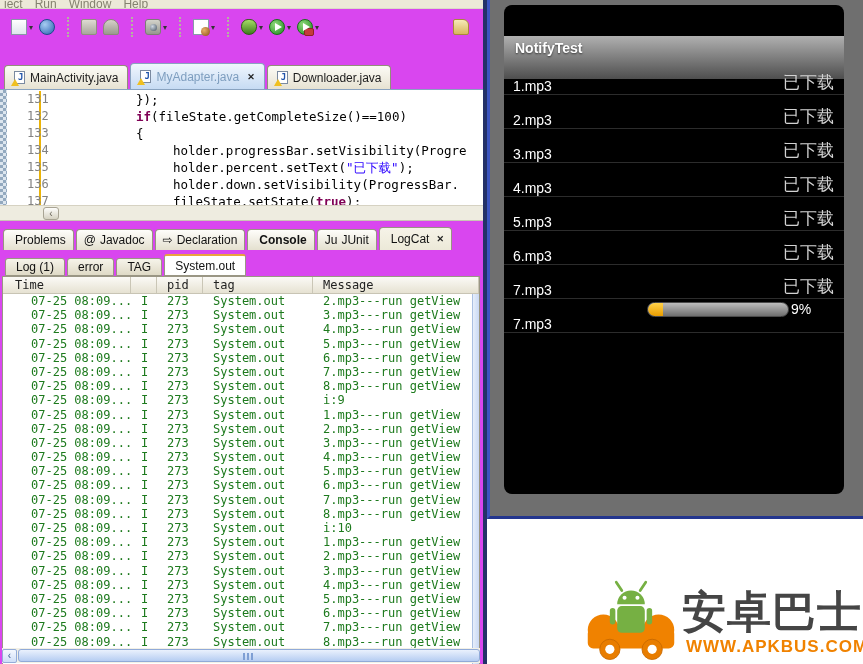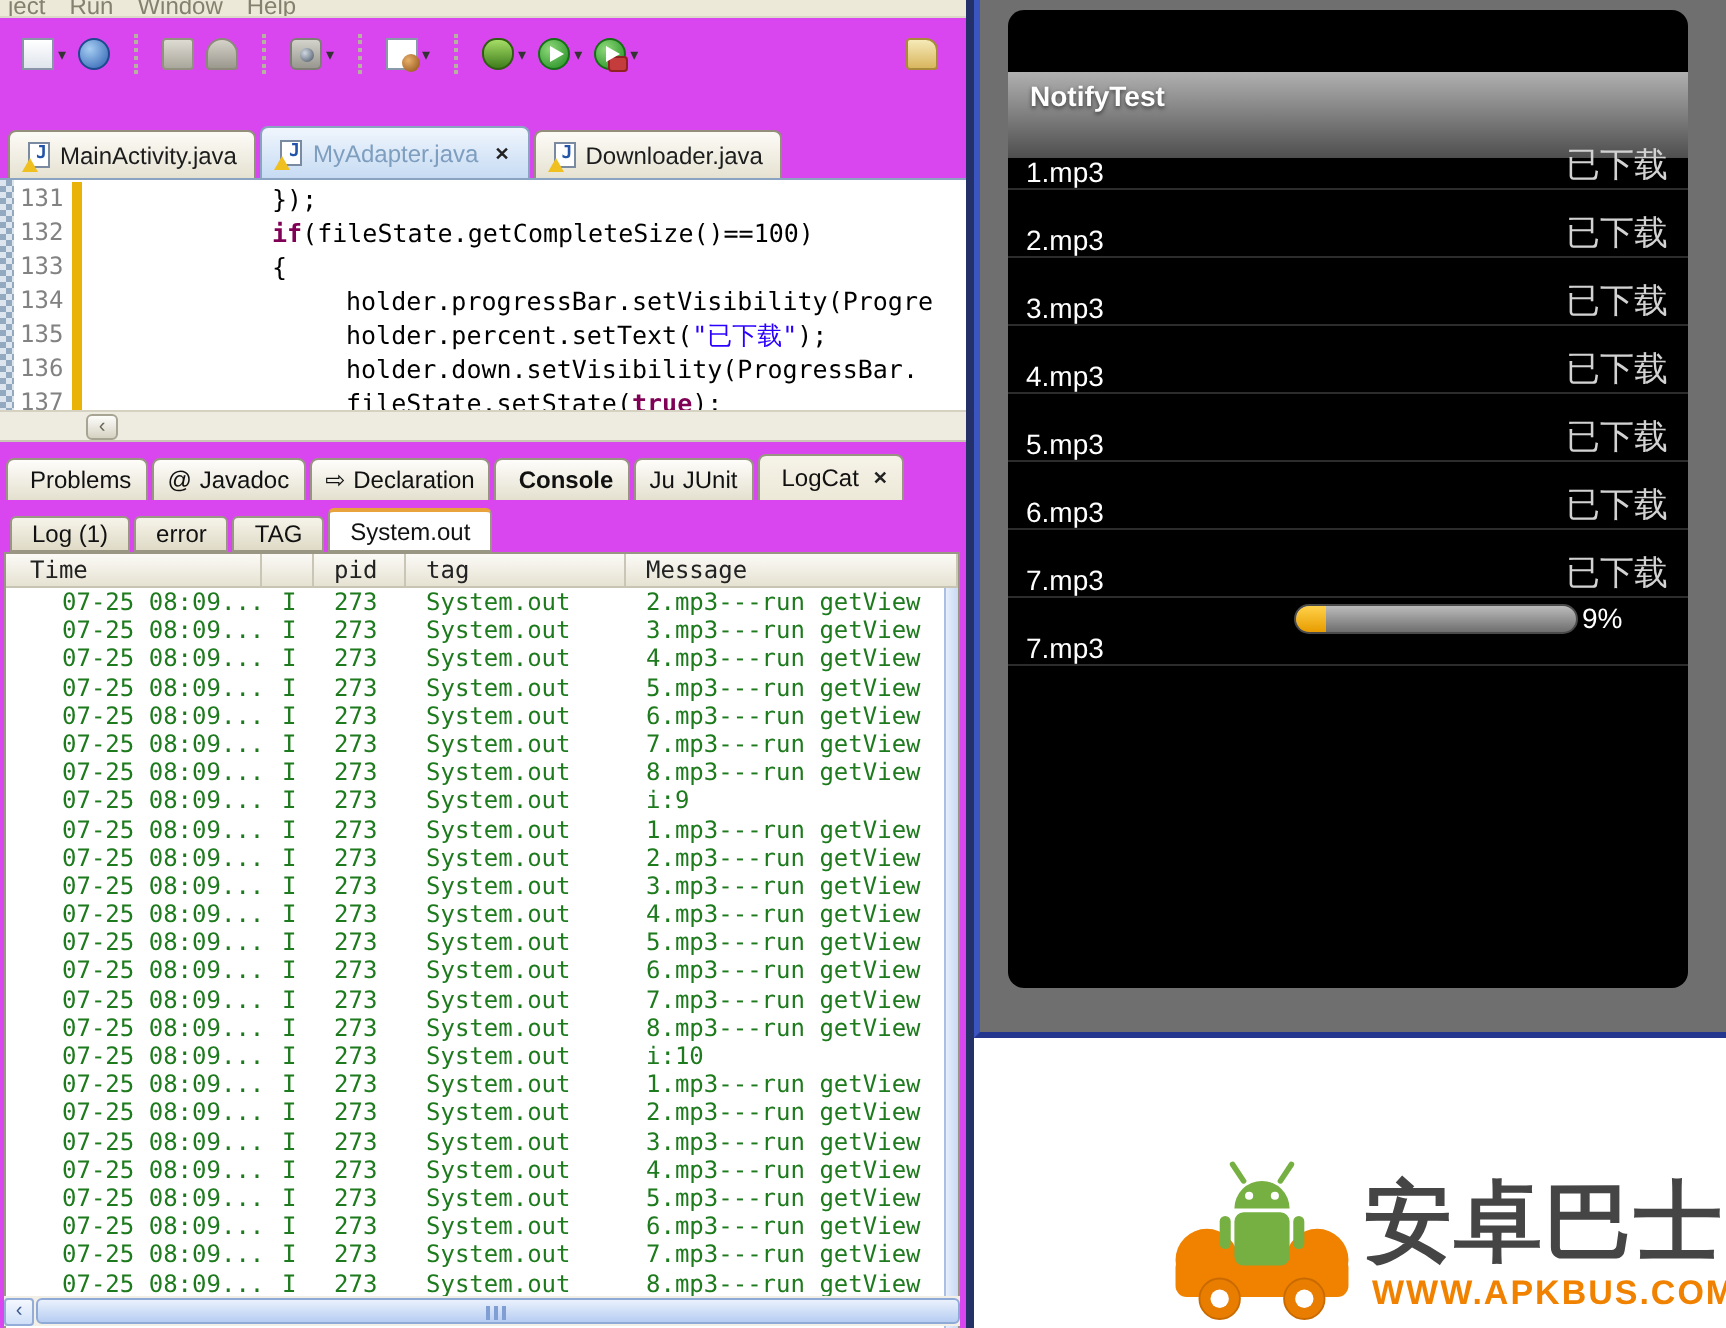--- a/index.html
+++ b/index.html
@@ -38,21 +38,21 @@
   .tclose{font-size:9px;color:#222;margin-left:3px;font-weight:bold}
   .fico{width:11px;height:13px;background:#fff;border:1px solid #7a8aa0;position:relative;flex:none}
   .fico i{position:absolute;left:3px;top:0;font-style:normal;font-weight:bold;font-size:9px;color:#2255aa;font-family:"DejaVu Sans Mono",monospace}
   .fwarn{position:absolute;left:-4px;bottom:-3px;width:0;height:0;border-left:4px solid transparent;border-right:4px solid transparent;border-bottom:7px solid #f0c020}
 
   
   #editor{position:absolute;left:0;top:89px;width:483px;height:116px;background:#fff;overflow:hidden;border-top:1px solid #89a3c0}
   .checker{position:absolute;left:0;top:0;bottom:0;width:7px;background-image:linear-gradient(45deg,#93a9bf 25%,transparent 25%,transparent 75%,#93a9bf 75%),linear-gradient(45deg,#93a9bf 25%,#dde6ef 25%,#dde6ef 75%,#93a9bf 75%);background-size:6px 6px;background-position:0 0,3px 3px}
   #code{position:absolute;left:7px;top:1px;right:0;bottom:0}
   .cline{height:17px;line-height:17px;font-family:"DejaVu Sans Mono",monospace;font-size:12.5px;white-space:pre;display:flex}
-  .lnum{width:34px;flex:none;color:#828282;padding-left:3px;border-right:5px solid #eab308;font-size:12px}
+  .lnum{width:34px;flex:none;color:#828282;padding-left:20px;border-right:2px solid #eab308;font-size:12px}
   .ind1{padding-left:95px}.ind2{padding-left:132px}
   .kw{color:#7f0055;font-weight:bold}.str{color:#2a00ff}.pl{color:#000}
   #ehsb{position:absolute;left:0;top:205px;width:483px;height:16px;background:#eeece0;border-top:1px solid #d6d2c2;border-bottom:1px solid #c9c5b5}
   #ehsb .sbbtn{position:absolute;left:43px;top:1px;width:16px;height:13px;background:linear-gradient(#fdfdfb,#d6d2c2);border:1px solid #a8a494;border-radius:3px;color:#6a675a;font-size:10px;line-height:11px;text-align:center}
 
   
   #viewtabs{position:absolute;left:0;top:226px;width:100%;height:24px;display:flex;align-items:flex-end;padding-left:3px}
   .vtab{display:flex;align-items:center;gap:4px;height:21px;padding:0 7px;font-size:12px;background:linear-gradient(#fefdfa,#e4e0cf);border:1px solid #989482;border-bottom:none;border-radius:4px 4px 0 0;color:#111;margin-right:2px;white-space:nowrap}
   .vactive{background:linear-gradient(#f6f3e8,#ece9d8);height:23px}
   .vbold .vlabel{font-weight:bold}

